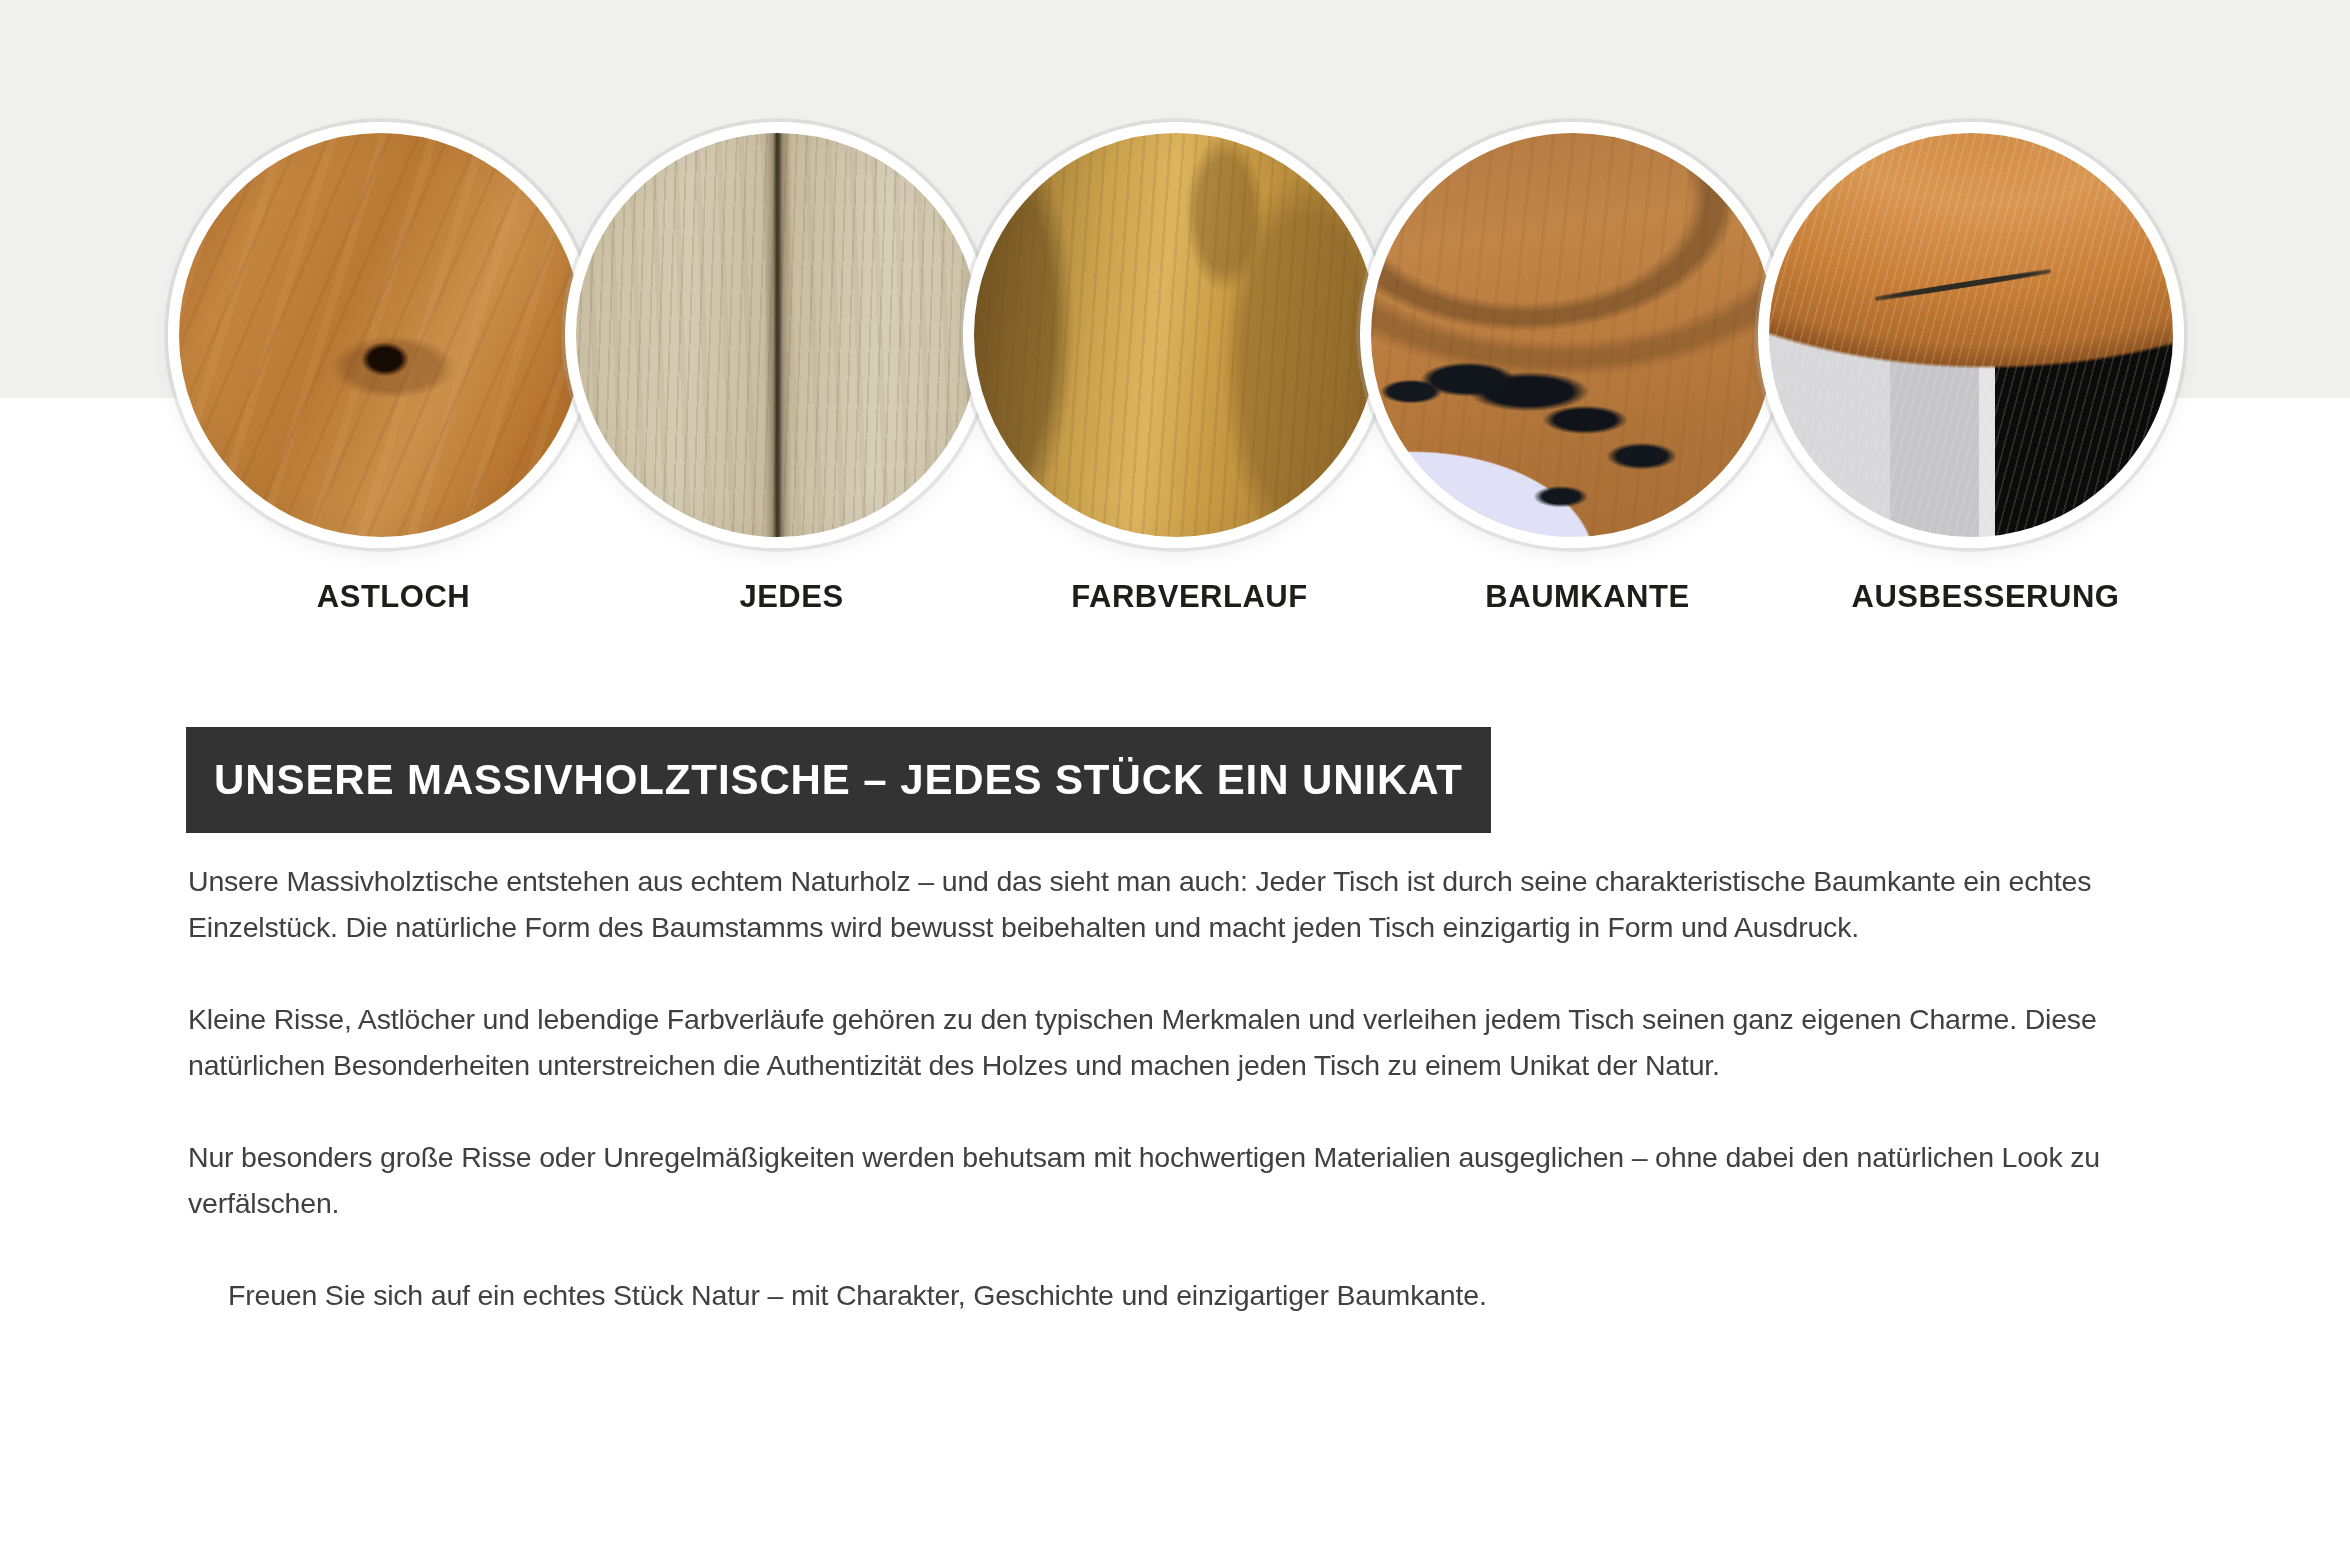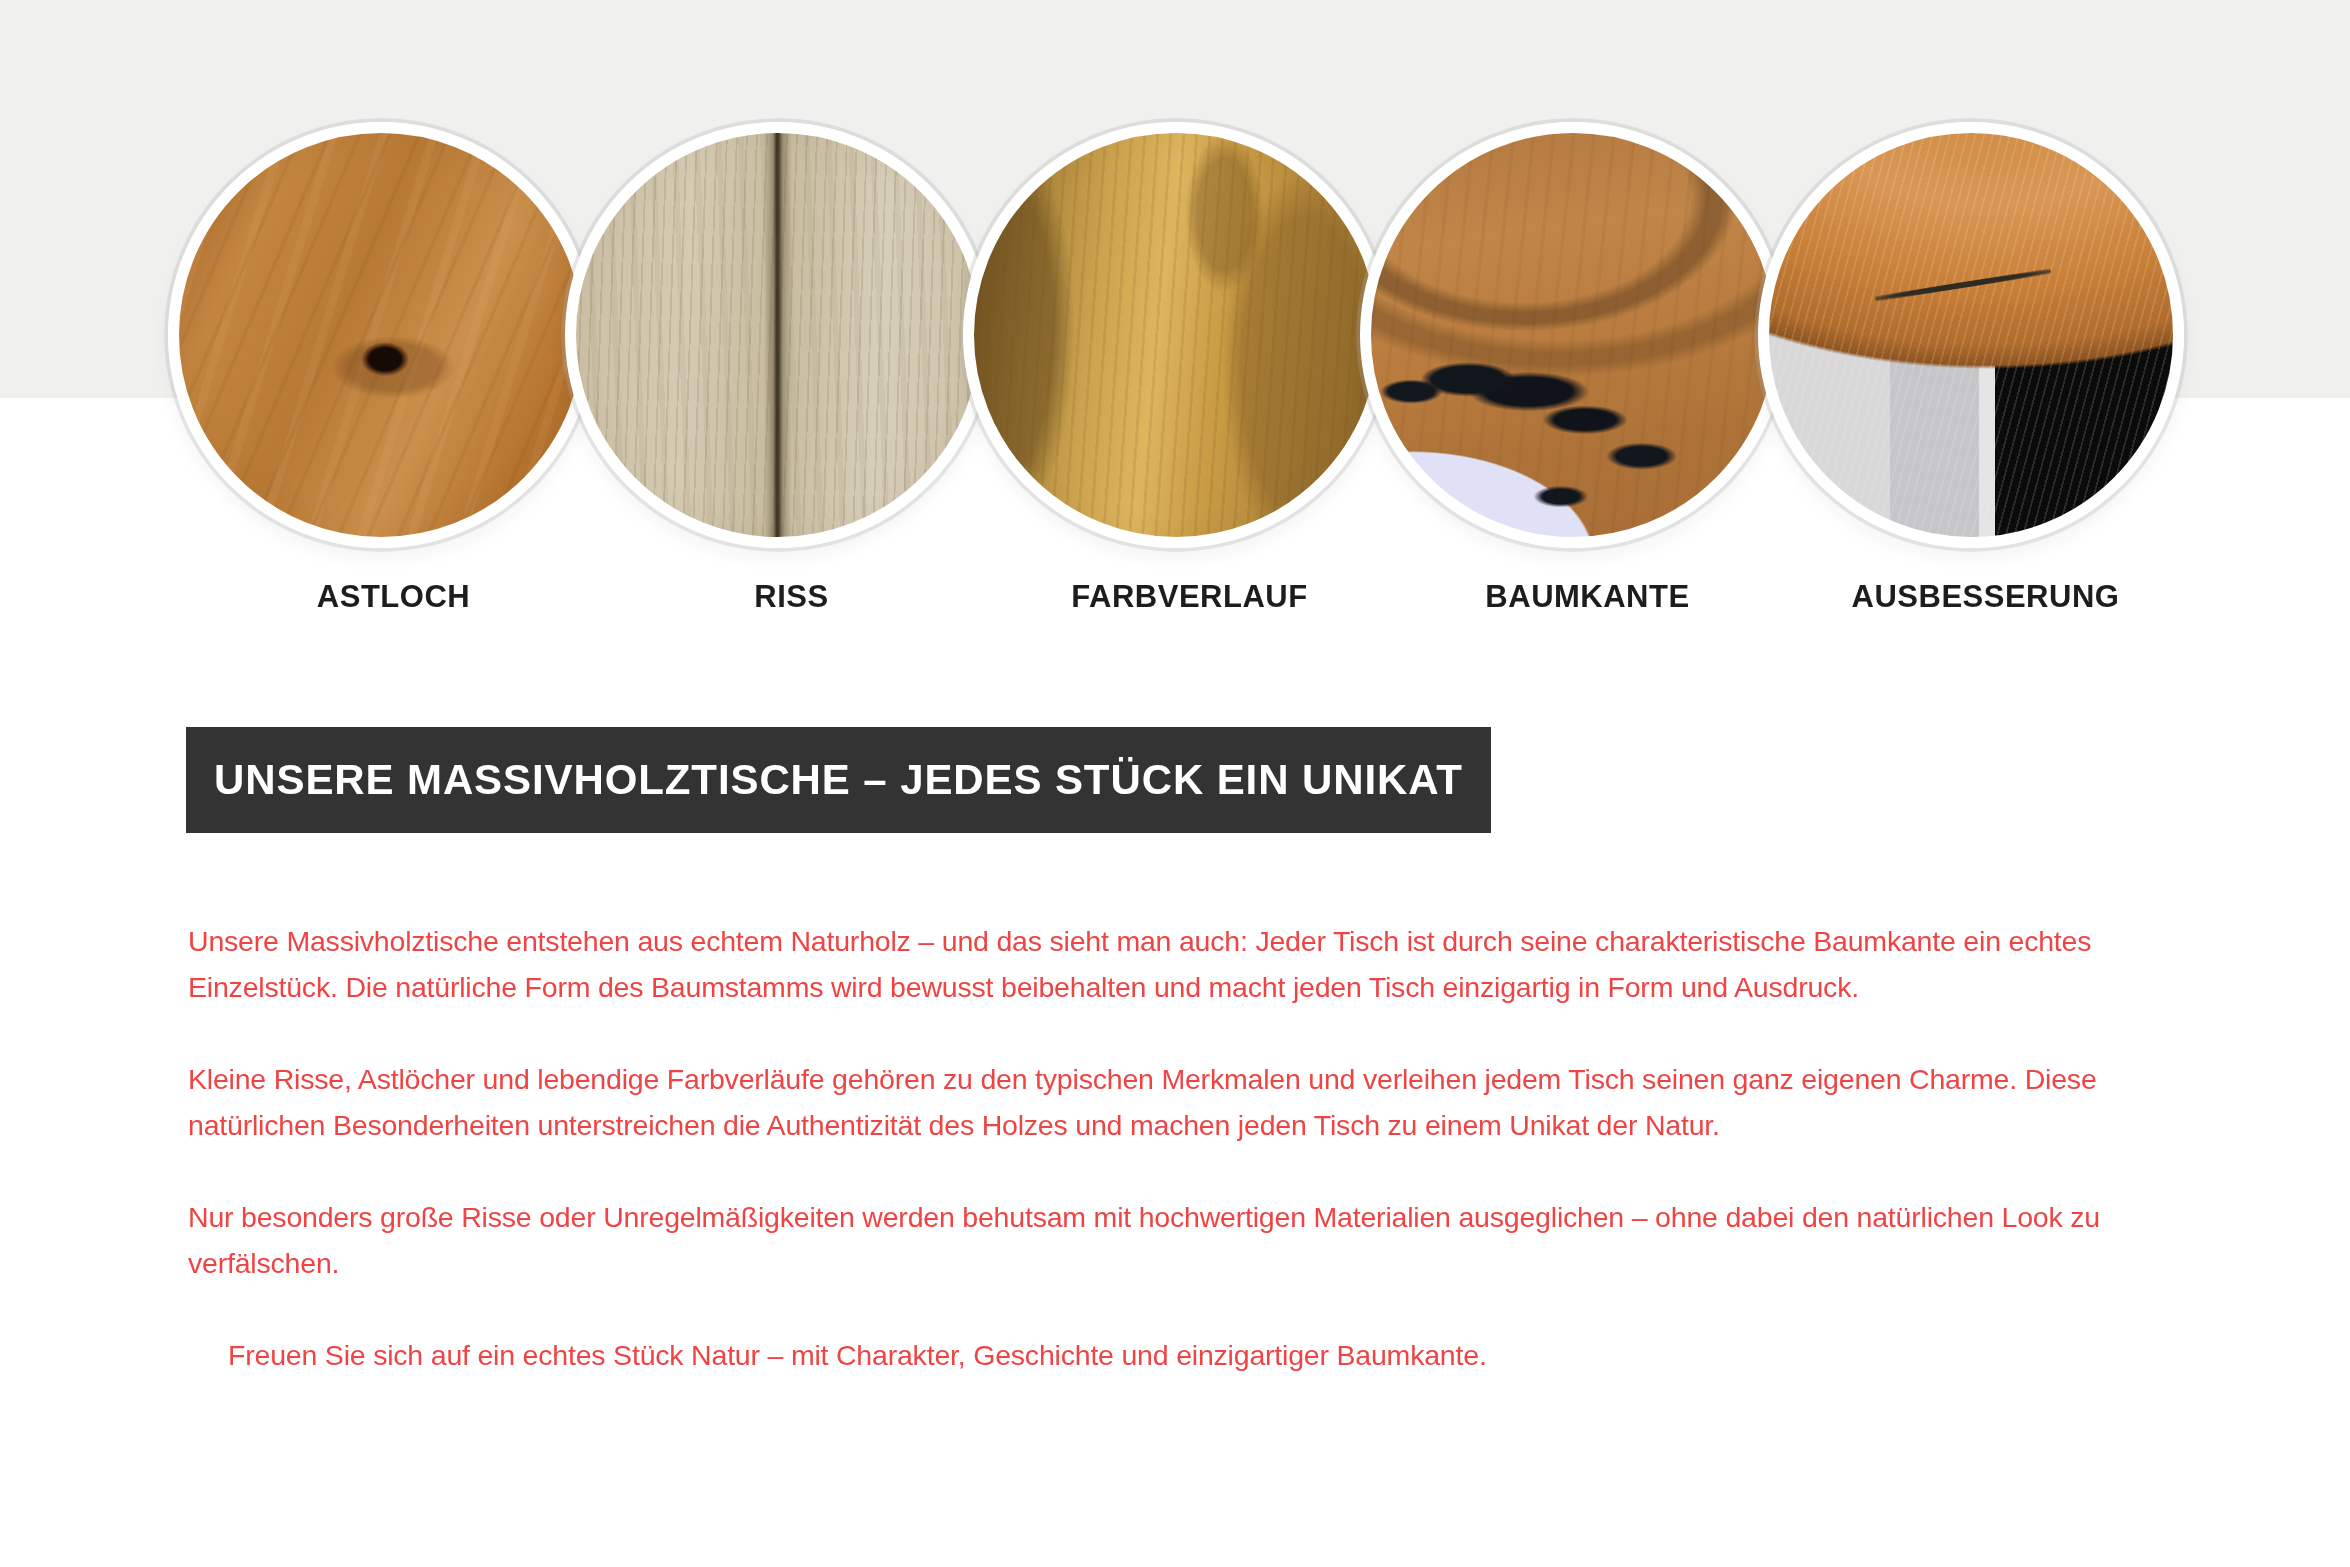--- a/index.html
+++ b/index.html
@@ -113,23 +113,23 @@
     background:#333333;
     color:#ffffff;
     display:inline-flex;align-items:center;
     padding:0 28px;
     font-size:42px;font-weight:bold;letter-spacing:0.9px;
     white-space:nowrap;
   }
 
   
   .body-copy{
-    position:absolute;left:188px;top:918px;width:1965px;
+    position:absolute;left:188px;top:858px;width:1965px;
     font-size:28.5px;line-height:46px;letter-spacing:-0.2px;
-    color:#ef4444;
+    color:#404040;
   }
   .body-copy p{margin:0 0 46px 0;}
   .body-copy p:last-child{margin-bottom:0;margin-left:40px;}
 </style>
 </head>
 <body>
 
 <div class="page">
 
   <div class="band"></div>
@@ -139,21 +139,21 @@
     <div class="feature-circle fc2"></div>
     <div class="feature-circle fc3"></div>
     <div class="feature-circle fc4"></div>
     <div class="feature-circle fc5">
       <div class="crack-mark"></div>
     </div>
   </div>
 
   <div class="labels-row">
     <div class="feature-label">ASTLOCH</div>
-    <div class="feature-label">RISS</div>
+    <div class="feature-label">JEDES</div>
     <div class="feature-label">FARBVERLAUF</div>
     <div class="feature-label">BAUMKANTE</div>
     <div class="feature-label">AUSBESSERUNG</div>
   </div>
 
   <div class="title-bar">UNSERE MASSIVHOLZTISCHE – JEDES STÜCK EIN UNIKAT</div>
 
   <div class="body-copy">
     <p>Unsere Massivholztische entstehen aus echtem Naturholz – und das sieht man auch: Jeder Tisch ist durch seine charakteristische Baumkante ein echtes Einzelstück. Die natürliche Form des Baumstamms wird bewusst beibehalten und macht jeden Tisch einzigartig in Form und Ausdruck.</p>
     <p>Kleine Risse, Astlöcher und lebendige Farbverläufe gehören zu den typischen Merkmalen und verleihen jedem Tisch seinen ganz eigenen Charme. Diese natürlichen Besonderheiten unterstreichen die Authentizität des Holzes und machen jeden Tisch zu einem Unikat der Natur.</p>

